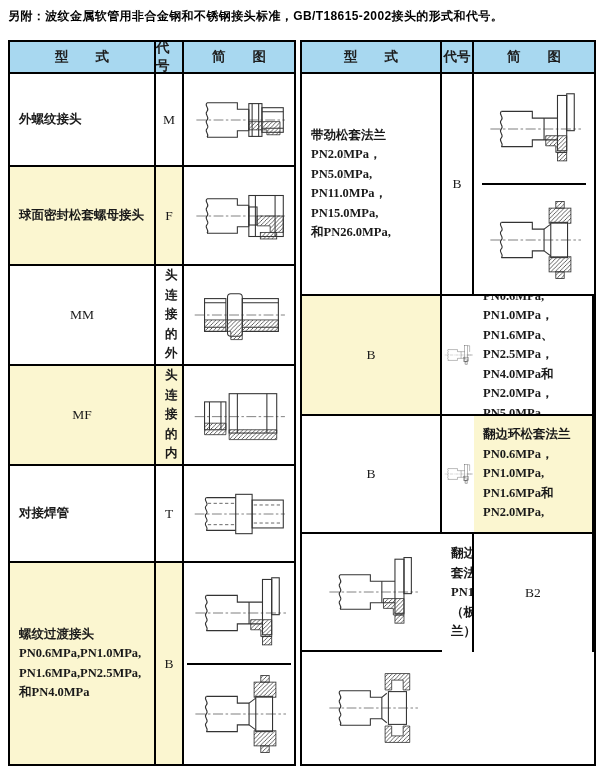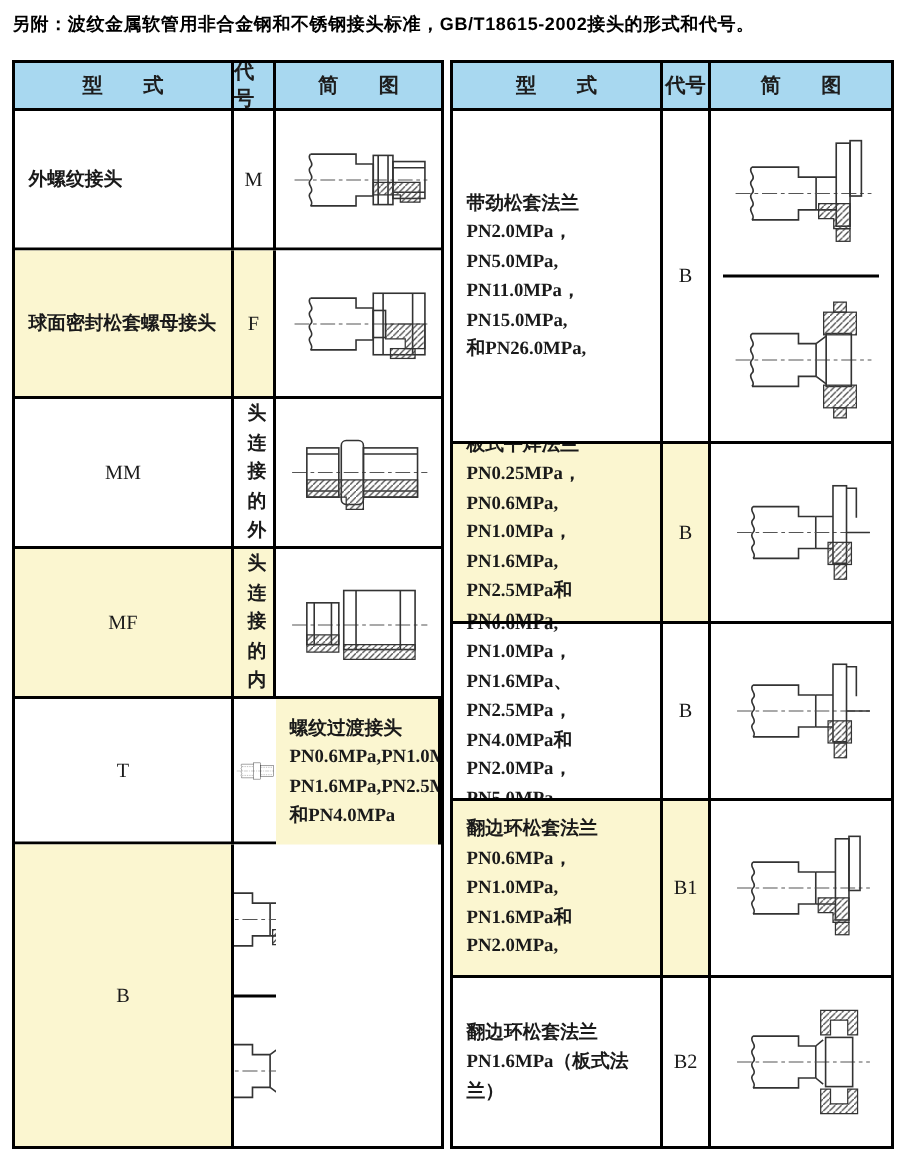--- a/index.html
+++ b/index.html
@@ -161,20 +161,21 @@
 
     <div class="c code hl">MF</div>
     <div class="c type hl">与松套螺母接头连接的内
 螺纹过渡接头</div>
     <div class="c diag nr">
       <svg class="d" viewBox="0 0 124 100">
           <use href="#sym-mf" xlink:href="#sym-mf"></use>
         </svg>
     </div>
 
+    <div class="c type">对接焊管</div>
     <div class="c code">T</div>
     <div class="c diag nr">
       <svg class="d" viewBox="0 0 124 100">
           <use href="#sym-t" xlink:href="#sym-t"></use>
         </svg>
     </div>
 
     <div class="c type hl nb">螺纹过渡接头
 PN0.6MPa,PN1.0MPa,
 PN1.6MPa,PN2.5MPa,
@@ -210,24 +211,20 @@
             <use href="#sym-plate" xlink:href="#sym-plate"></use>
           </svg>
       </div>
       <div class="half">
         <svg class="d" viewBox="0 0 124 100">
             <use href="#sym-collar" xlink:href="#sym-collar"></use>
           </svg>
       </div>
     </div>
 
-    <div class="c type hl">板式平焊法兰
-PN0.25MPa，PN0.6MPa,
-PN1.0MPa，PN1.6MPa,
-PN2.5MPa和PN4.0MPa,</div>
     <div class="c code hl">B</div>
     <div class="c diag nr">
       <svg class="d" viewBox="0 0 124 100">
           <use href="#sym-plate2" xlink:href="#sym-plate2"></use>
         </svg>
     </div>
 
     <div class="c type">板式平焊法兰
 PN0.25MPa，PN0.6MPa,
 PN1.0MPa，PN1.6MPa、
@@ -237,21 +234,20 @@
     <div class="c code">B</div>
     <div class="c diag nr">
       <svg class="d" viewBox="0 0 124 100">
           <use href="#sym-plate2" xlink:href="#sym-plate2"></use>
         </svg>
     </div>
 
     <div class="c type hl">翻边环松套法兰
 PN0.6MPa，PN1.0MPa,
 PN1.6MPa和PN2.0MPa,</div>
-    <div class="c code hl">B1</div>
     <div class="c diag nr">
       <svg class="d" viewBox="0 0 124 100">
           <use href="#sym-plate" xlink:href="#sym-plate"></use>
         </svg>
     </div>
 
     <div class="c type nb">翻边环松套法兰
 PN1.6MPa（板式法兰）</div>
     <div class="c code nb">B2</div>
     <div class="c diag nr nb">

